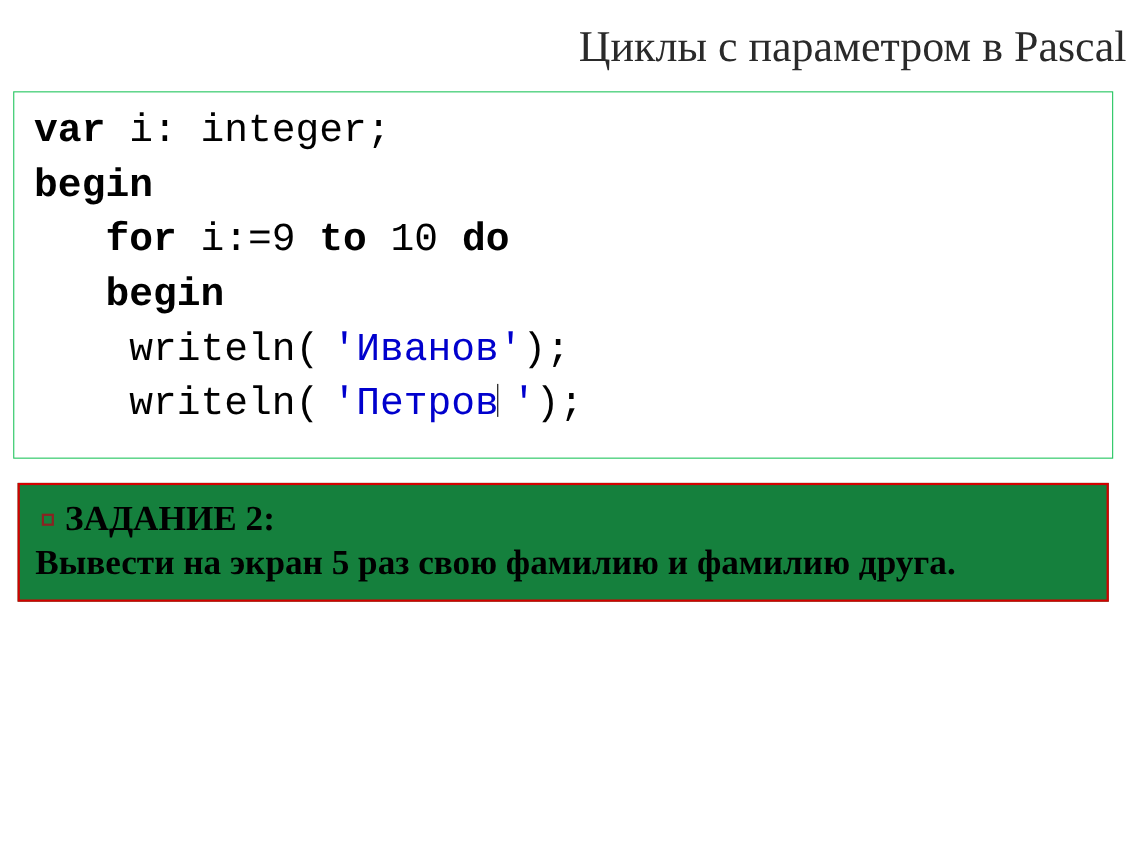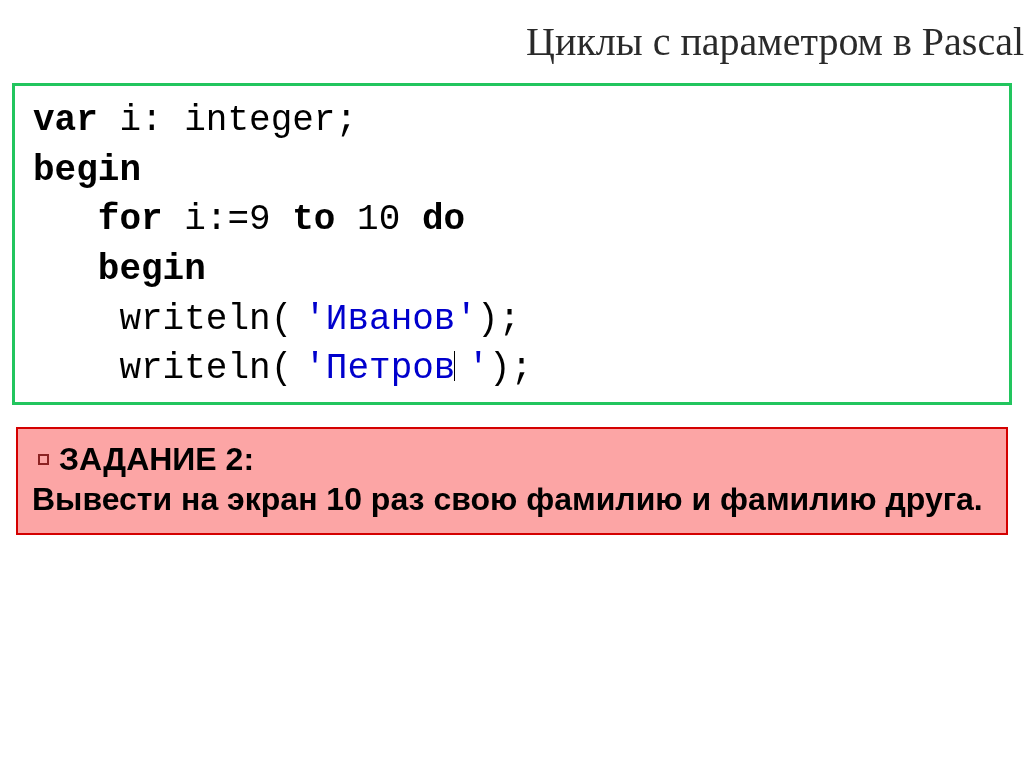--- a/index.html
+++ b/index.html
@@ -16,46 +16,46 @@
     }
     .slide-title {
       text-align: right;
       font-size: 40px;
       font-weight: normal;
       color: #2a2a2a;
       padding-top: 18px;
       padding-bottom: 10px;
     }
     .code-block {
-      border: 3px solid #22c55e;
+      border: 1px solid #22c55e;
       margin: 8px 12px 0 12px;
       background: #ffffff;
-      padding: 10px 18px 8px 18px;
+      padding: 10px 18px 24px 18px;
       font-family: "Courier New", monospace;
       font-size: 36px;
       line-height: 1.38;
       color: #000;
     }
     .code-line {
       white-space: pre;
     }
     .kw {
       font-weight: bold;
       color: #000;
     }
     .str {
       color: #0000cd;
       margin-left: 12px;
     }
     .task-box {
       border: 2.5px solid #d40000;
       margin: 22px 16px 0 16px;
       padding: 10px 14px 14px 14px;
-      background: #fca5a5;
-      font-family: Liberation Sans, sans-serif;
+      background: #15803d;
+      font-family: Liberation Serif, serif;
       font-size: 32px;
       line-height: 1.25;
       color: #000;
     }
     .task-header {
       font-weight: bold;
     }
     .bullet {
       display: inline-block;
       width: 11px;
@@ -89,14 +89,14 @@
   <div class="code-line">   <span class="kw">for</span><span> i:=9 </span><span class="kw">to</span><span> 10 </span><span class="kw">do</span></div>
   <div class="code-line">   <span class="kw">begin</span></div>
   <div class="code-line"><span>    writeln(</span><span class="str">'Иванов'</span><span>);</span></div>
   <div class="code-line"><span>    writeln(</span><span class="str">'Петров</span><span class="text-cursor"></span><span class="str">'</span><span>);</span></div>
 </div>
 
 <div class="task-box">
   <div>
     <span class="bullet"></span><span class="task-header">ЗАДАНИЕ 2:</span>
   </div>
-  <div class="task-header">Вывести на экран 10 раз свою фамилию и фамилию друга.</div>
+  <div class="task-header">Вывести на экран 5 раз свою фамилию и фамилию друга.</div>
 </div>
 
 </body></html>

